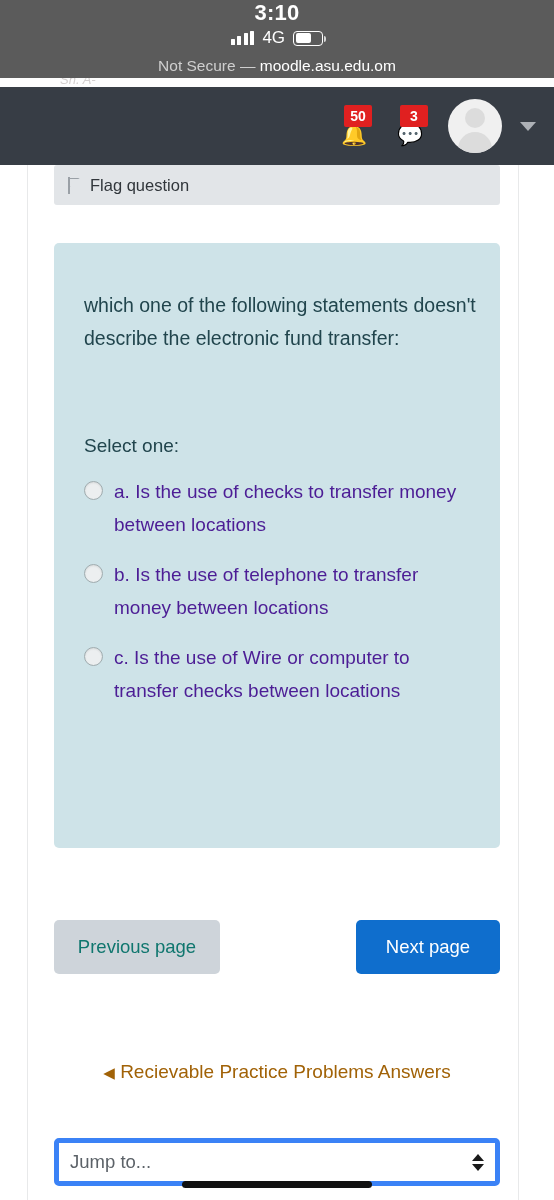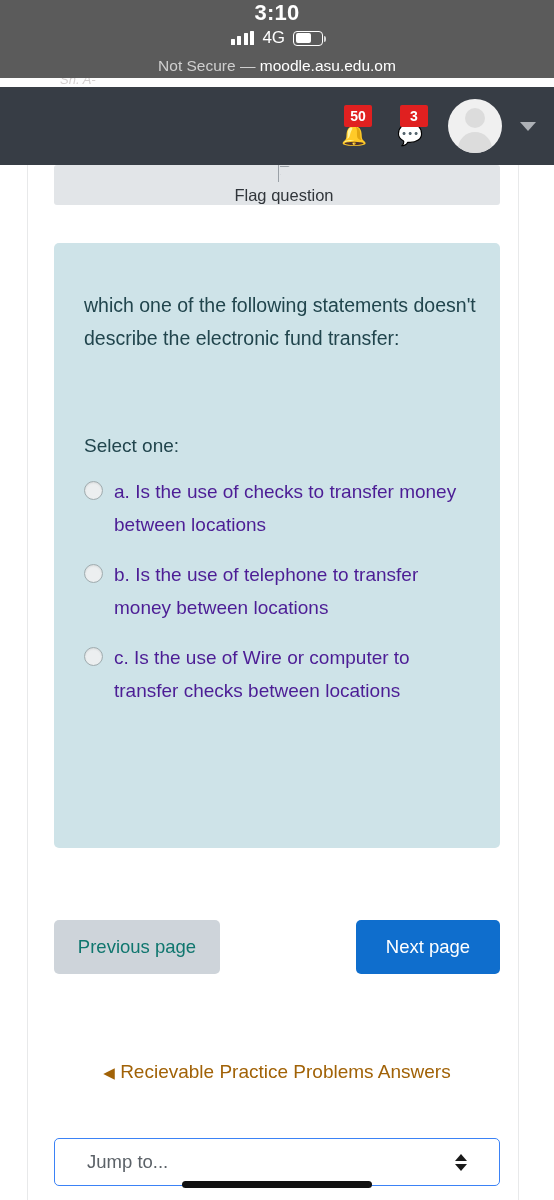--- a/index.html
+++ b/index.html
@@ -105,21 +105,21 @@
   }
   .col-rail {
     position:absolute; top:0; bottom:0; width:1px; background:#e8e9ea;
   }
   .rail-l { left:27px; }
   .rail-r { left:518px; }
 
   .flagbar {
     position:absolute; left:54px; top:0; width:446px; height:40px;
     background:#e2e5e8; border-radius:3px;
-    display:flex; align-items:center; padding-left:14px; gap:9px;flex-direction:column;
+    display:flex; align-items:center; padding-left:14px; gap:9px;
   }
   .flag-icon { width:13px; height:17px; position:relative; }
   .flag-icon::before {
     content:""; position:absolute; left:0; top:0; width:1.6px; height:17px;
     background:#9aa0a6;
   }
   .flag-icon::after {
     content:""; position:absolute; left:1.6px; top:0.5px;
     width:0; height:0;
     border-top:4.5px solid transparent; border-bottom:4.5px solid transparent;
@@ -175,22 +175,22 @@
 
   .jumplink {
     position:absolute; left:54px; top:890px; width:446px;
     text-align:center; font-size:19px; line-height:33px; color:#a16207;
     cursor:pointer;
   }
   .jumplink .arr { font-size:15px; }
 
   .jump-select {
     position:absolute; left:54px; top:973px; width:446px; height:48px;
-    background:#fff; border:1px solid #3b82f6; border-radius:5px;
-    display:flex; align-items:center; padding:0 32px;
+    background:#fff; border:5px solid #3b82f6; border-radius:5px;
+    display:flex; align-items:center; padding:0 11px;
     font-size:18.5px; color:#5c6268;
   }
   .jump-label { flex:1; }
   .stepper {
     display:flex; flex-direction:column; align-items:center; gap:3px; color:#1a1a1a;
   }
   .stepper i { display:block; width:0; height:0; border-left:6px solid transparent; border-right:6px solid transparent; }
   .stepper .up { border-bottom:7px solid #1a1a1a; }
   .stepper .dn { border-top:7px solid #1a1a1a; }
 

